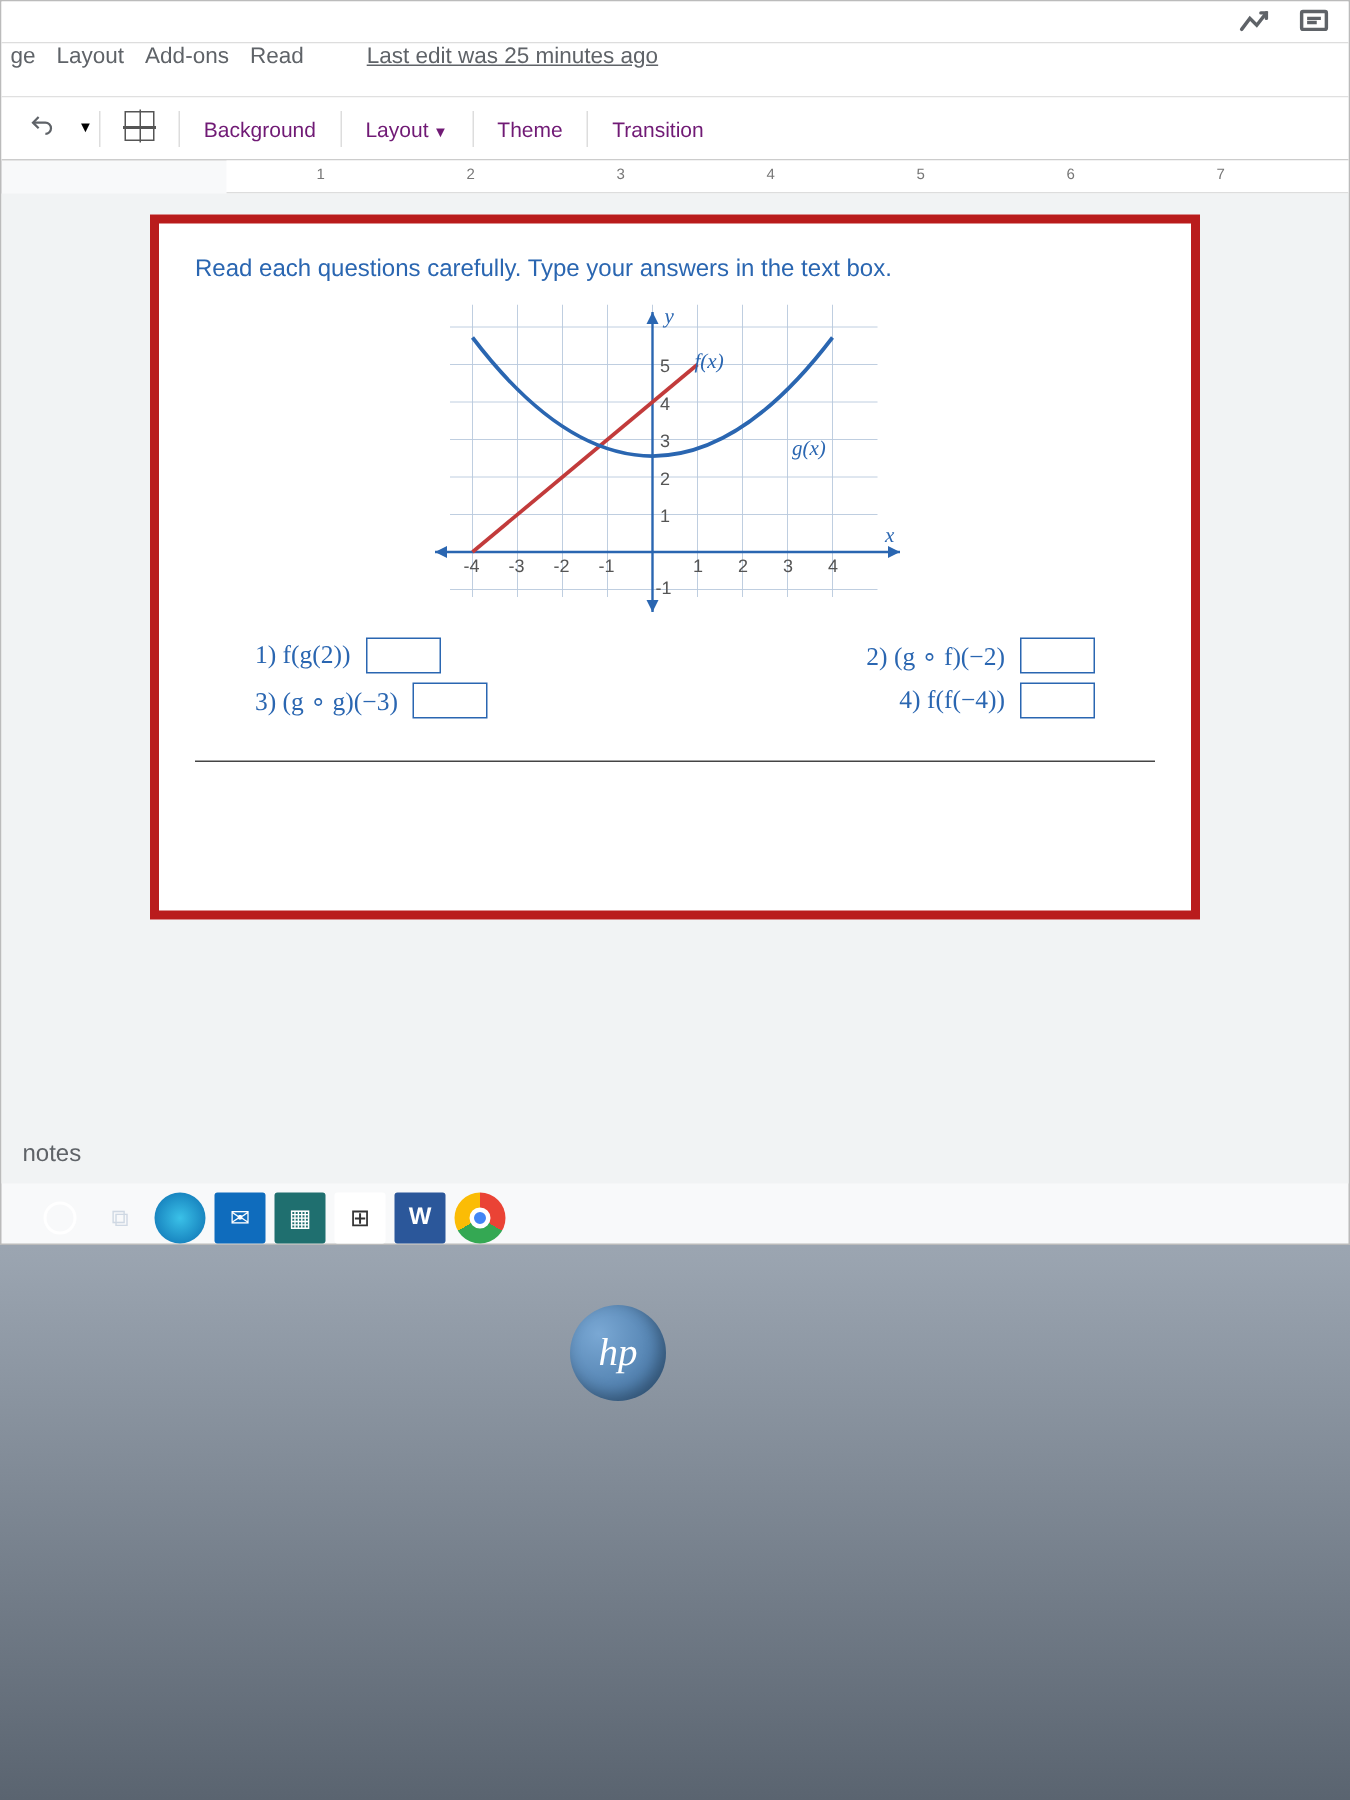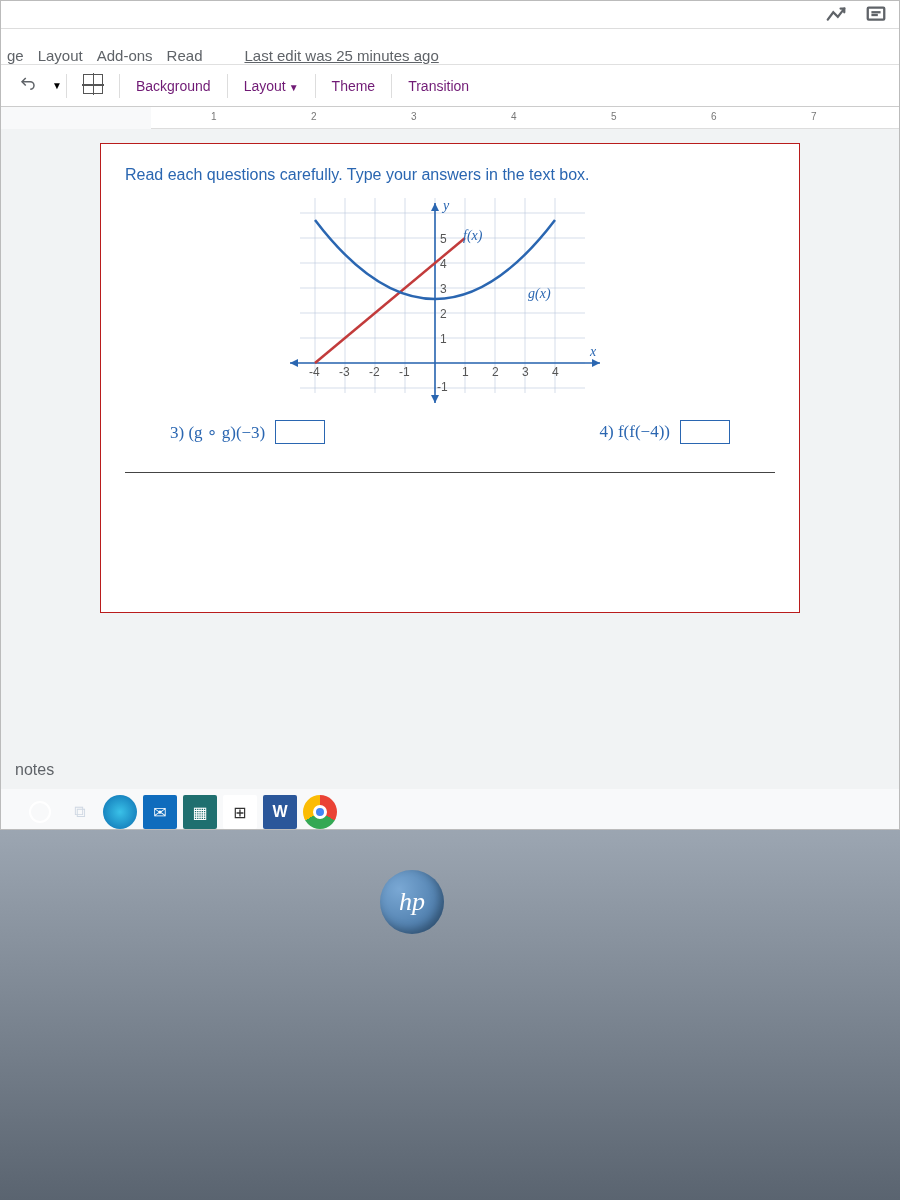--- a/index.html
+++ b/index.html
@@ -14,21 +14,21 @@
     position: absolute; top: 0; left: 0; width: 900px; height: 830px;
     background: #f8f9fa;
     border: 1px solid #bbb;
   }
   .topbar {
     height: 28px; display:flex; align-items:center; justify-content:flex-end;
     border-bottom:1px solid #ddd; padding: 0 12px; gap:18px;
     background:#fff;
   }
   .menubar {
-    height: 36px; display:flex; align-items:flex-end; padding: 0 6px;
+    height: 36px; display:flex; align-items:flex-start; padding: 0 6px;
     font-size: 15px; color:#5f6368; gap: 14px;
     border-bottom:1px solid #e0e0e0; background:#fff;
   }
   .menubar .item { cursor:pointer; }
   .menubar .last-edit { text-decoration: underline; color:#5f6368; }
   .toolbar2 {
     height: 42px; display:flex; align-items:center; padding: 0 6px;
     gap: 0; border-bottom:1px solid #ccc; background:#fff;
   }
   .tb-btn {
@@ -55,21 +55,21 @@
   .ruler .tick { position:absolute; top:4px; }
 
   .canvas-area {
     position:absolute; left:0; right:0; top:128px; bottom:40px;
     background:#f1f3f4;
     display:flex; flex-direction:column; align-items:center;
   }
   .slide {
     margin-top: 14px;
     width: 700px; height: 470px;
-    background:#fff; border:1px solid #b91c1c;
+    background:#fff; border:6px solid #b91c1c;
     position:relative; padding: 14px 24px;
     color:#2a66b1; font-size:16px;
   }
   .instr1 { margin: 8px 0 14px 0; }
   .instr2 { margin-bottom: 10px; }
 
   .graph {
     width: 330px; height: 210px;
     margin: 0 auto 12px auto;
     position:relative;
@@ -224,20 +224,30 @@
 
           <text x="158" y="12">y</text>
           <text x="305" y="158">x</text>
           <text x="178" y="42">f(x)</text>
           <text x="243" y="100">g(x)</text>
         </svg>
       </div>
 
       <div class="qrow">
         <div class="qitem">
+            <span>1) f(g(2))</span>
+            <span class="answer-box"></span>
+          </div>
+        <div class="qitem">
+            <span>2) (g ∘ f)(−2)</span>
+            <span class="answer-box"></span>
+          </div>
+      </div>
+      <div class="qrow">
+        <div class="qitem">
             <span>3) (g ∘ g)(−3)</span>
             <span class="answer-box"></span>
           </div>
         <div class="qitem">
             <span>4) f(f(−4))</span>
             <span class="answer-box"></span>
           </div>
       </div>
       <hr>
     </div>

